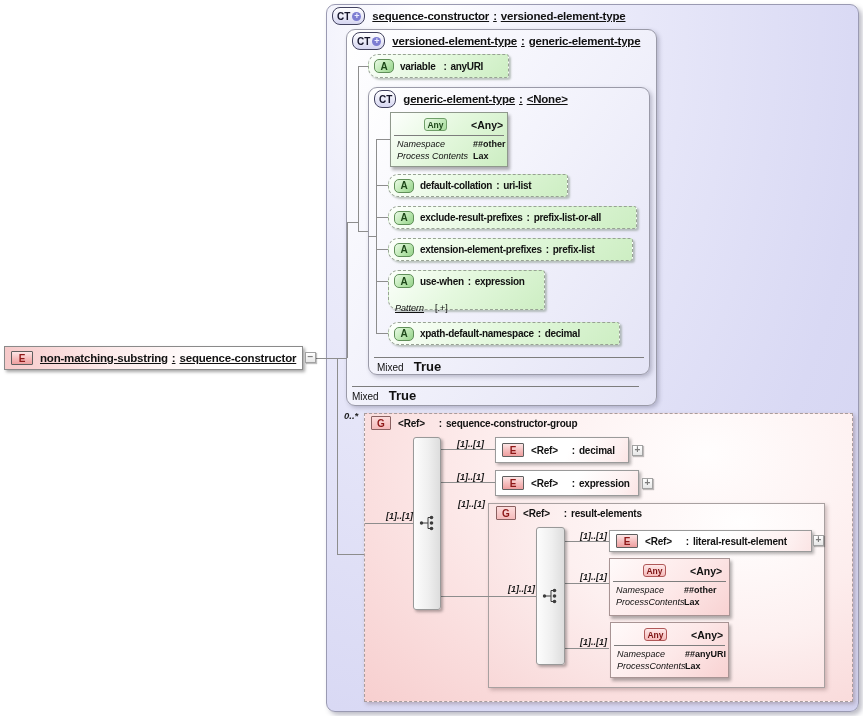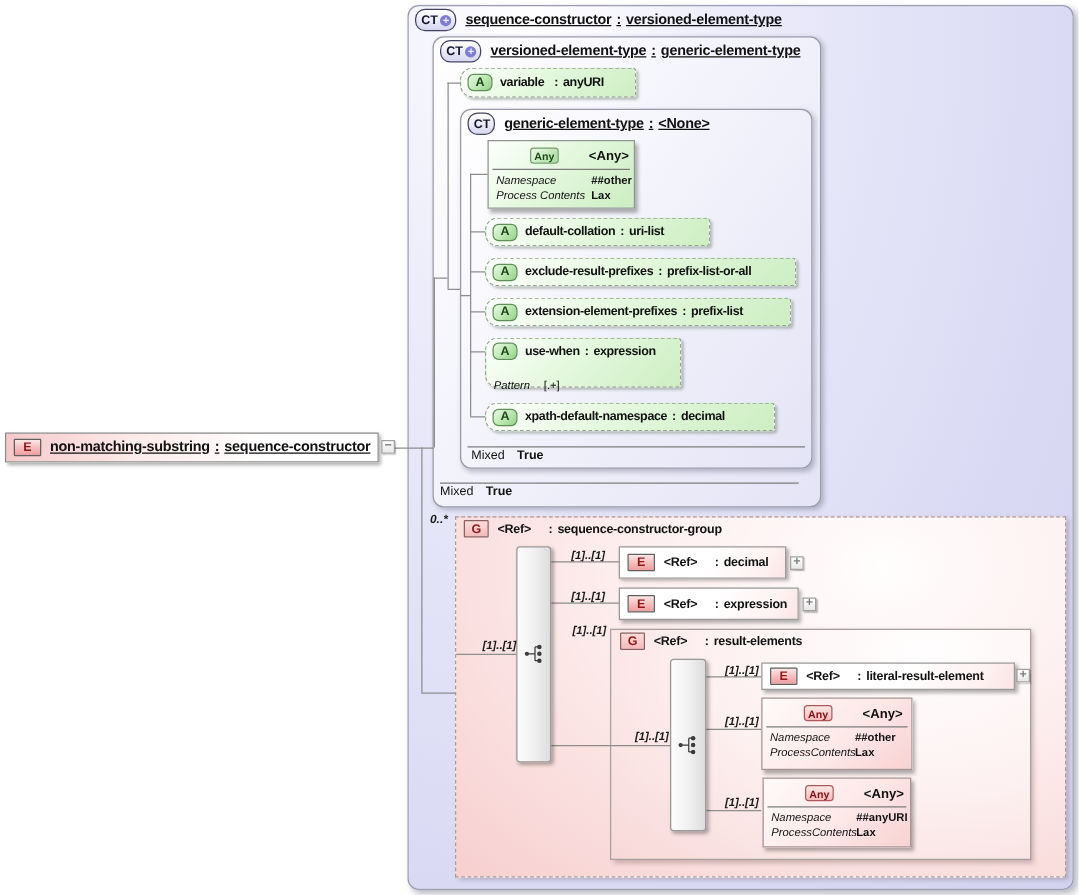--- a/index.html
+++ b/index.html
@@ -50,21 +50,21 @@
            font-size:9px;line-height:8px;text-align:center;font-weight:bold;flex:none;}
 
   
   .attr{position:absolute;box-sizing:border-box;border:1px dashed #98a294;border-radius:10px 3px 3px 10px;
         background:linear-gradient(135deg,#fcfffb 0%,#e4f8de 45%,#cdeec3 100%);
         box-shadow:2px 2px 2px rgba(100,120,100,.4);display:flex;align-items:center;padding-left:5px;gap:6px;}
   .attr-multi{flex-direction:column;align-items:stretch;padding:0;}
   .attr-head{display:flex;align-items:center;gap:6px;padding:3px 0 0 5px;height:20px;}
   .attr-fsep{height:1px;background:#7d7d7d;margin:1px 4px 0 4px;}
   .facet-line{display:flex;padding:2px 0 0 6px;font-size:9px;line-height:11px;}
-  .facet-line .fl{font-style:italic;width:40px;}
+  .facet-line .fl{font-style:italic;width:40px;text-decoration:underline;}
   .facet-line .fv{font-weight:bold;}
 
   
   .anybox{position:absolute;box-sizing:border-box;border:1px solid #8f988c;
           background:linear-gradient(135deg,#fdfffd 0%,#e2f7db 50%,#ccedc2 100%);
           box-shadow:2px 3px 3px rgba(0,0,0,.3);}
   .anybox.pink{border-color:#a89494;background:linear-gradient(135deg,#fffafa 0%,#fde8e8 55%,#f8d2d2 100%);}
   .any-head{display:flex;align-items:center;gap:24px;padding:5px 0 0 4px;font-weight:bold;font-size:10.5px;margin-left:29px;}
   .any-sep{height:1px;background:#7d7d7d;margin:4px 3px 3px 3px;}
   .facet{display:flex;padding:0 0 1px 6px;font-size:9px;line-height:11px;}
@@ -89,21 +89,21 @@
   
   .tgl{position:absolute;width:11px;height:11px;box-sizing:border-box;border:1px solid #a2a2a2;
        background:linear-gradient(180deg,#ffffff,#e7e7e7);font-size:10px;line-height:8px;text-align:center;
        color:#7c7c7c;font-weight:bold;box-shadow:1px 1px 1px rgba(0,0,0,.25);}
 
   
   .card{position:absolute;font-size:9px;font-weight:bold;font-style:italic;white-space:nowrap;color:#1a1a1a;}
   .occ{position:absolute;font-size:9.5px;font-weight:bold;font-style:italic;color:#1a1a1a;}
   .mixed{position:absolute;display:flex;gap:10px;font-size:10px;align-items:baseline;}
   .mixed .ml{}
-  .mixed .mv{font-weight:bold;font-size:10px;}
+  .mixed .mv{font-weight:bold;font-size:13px;}
   .sepline{position:absolute;height:1px;background:#7d7d7d;}
 </style>
 </head>
 <body>
 
 <div class="canvas">
 
   <div class="ctbox ct-outer" style="left:326px;top:4px;width:533px;height:708px;"></div>
   <div class="ctbox ct-inner" style="left:346px;top:29px;width:311px;height:377px;"></div>
   <div class="ctbox ct-inner" style="left:368px;top:87px;width:282px;height:288px;"></div>

